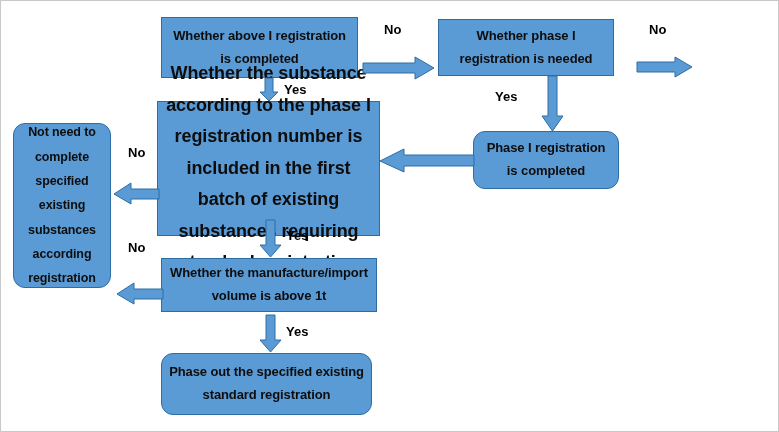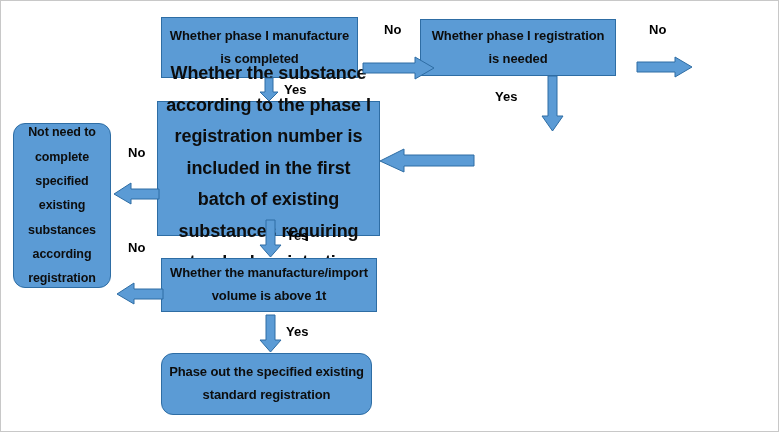--- a/index.html
+++ b/index.html
@@ -68,28 +68,31 @@
     stroke: #2E6DA4;
     stroke-width: 1;
   }
 </style>
 </head>
 <body>
 
 <div id="canvas">
 
   <div class="node" style="left:160px; top:16px; width:197px; height:61px; font-size:13px;">
-    <span class="txt">Whether phase I manufacture is completed</span>
+    <span class="txt">Whether above I registration is completed</span>
   </div>
 
-  <div class="node" style="left:419px; top:18px; width:196px; height:57px; font-size:13px;">
+  <div class="node" style="left:437px; top:18px; width:176px; height:57px; font-size:13px;">
     <span class="txt">Whether phase I registration is needed</span>
   </div>
 
 
+  <div class="node rounded" style="left:472px; top:130px; width:146px; height:58px; font-size:13px;">
+    <span class="txt">Phase I registration is completed</span>
+  </div>
 
   <div class="node" style="left:156px; top:100px; width:223px; height:135px; font-size:18px;">
     <span class="txt">Whether the substance according to the phase I registration number is included in the first batch of existing substances requiring standard registration</span>
   </div>
 
   <div class="node rounded" style="left:12px; top:122px; width:98px; height:165px; font-size:12.5px; line-height:1.95;">
     <span class="txt">Not need to complete specified existing substances according registration</span>
   </div>
 
   <div class="node" style="left:160px; top:257px; width:216px; height:54px; font-size:13px;">

